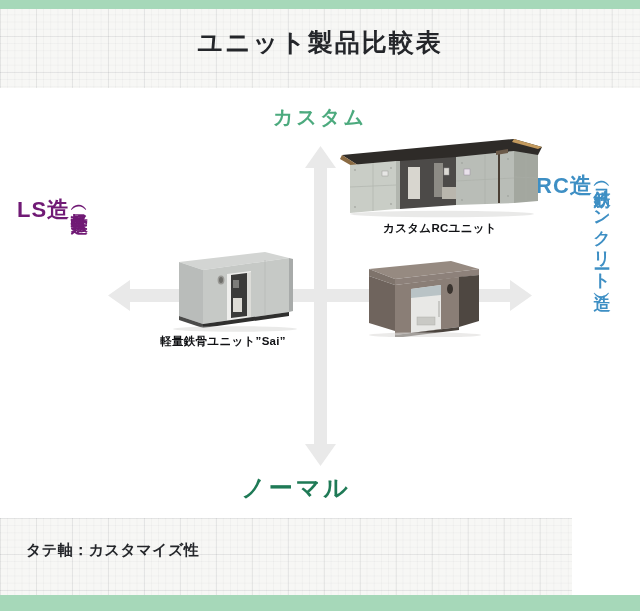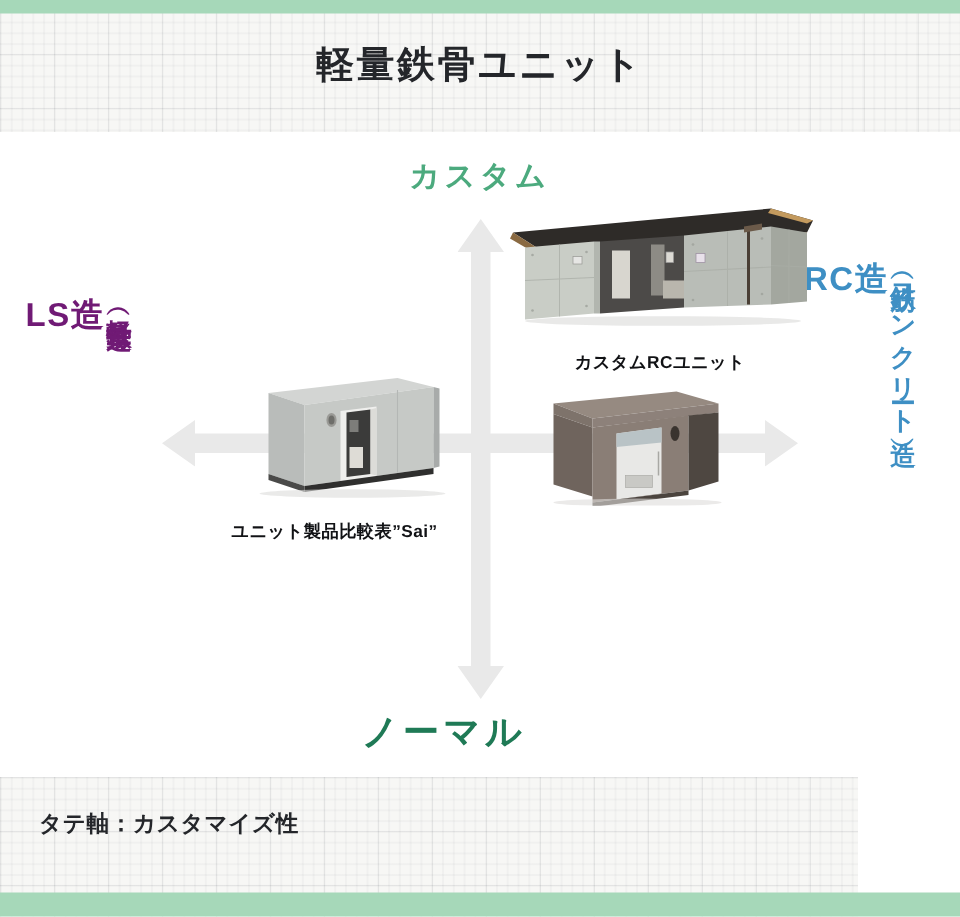--- a/index.html
+++ b/index.html
@@ -133,21 +133,21 @@
 
   
   .product { position: absolute; }
   .product .caption {
     text-align: center;
     font-size: 11.5px;
     font-weight: 700;
     color: #111215;
     white-space: nowrap;
     letter-spacing: 0.3px;
-    margin-top: 15px;
+    margin-top: 2px;
   }
   .photo { position: relative; }
 
   #product-custom-rc { left: 338px; top: 47px; width: 204px; }
   #product-custom-rc .photo { width: 204px; height: 84px; }
   #product-sai { left: 143px; top: 158px; width: 160px; }
   #product-sai .photo { width: 160px; height: 86px; }
   #product-zow { left: 355px; top: 163px; width: 152px; }
   #product-zow .photo { width: 152px; height: 86px; }
 
@@ -173,21 +173,21 @@
     width: 640px;
     height: 16px;
     background: #a6d8b9;
   }
 </style>
 </head>
 <body>
 
 <div id="header-band" class="gridbg">
   <div id="top-accent-bar"></div>
-  <div id="page-title">軽量鉄骨ユニット</div>
+  <div id="page-title">ユニット製品比較表</div>
 </div>
 
 <div id="chart-area">
 
   <div id="axis-vertical" class="axis-arrow">
     <svg width="31" height="320" viewBox="0 0 31 320" xmlns="http://www.w3.org/2000/svg">
       <polygon points="15.5,0 31,22 22,22 22,298 31,298 15.5,320 0,298 9,298 9,22 0,22" fill="#e9e9e9"></polygon>
     </svg>
   </div>
 
@@ -285,21 +285,21 @@
         <ellipse cx="78" cy="34" rx="2" ry="3" fill="#6e6e6a"></ellipse>
 
         <polygon points="60,78 146,66 146,70 60,82" fill="#2f2f2e"></polygon>
         <polygon points="36,70 60,78 60,82 36,74" fill="#4a4a49"></polygon>
 
         <line x1="122" y1="14" x2="122" y2="69" stroke="#b4b7b5" stroke-width="0.7"></line>
 
         <ellipse cx="92" cy="83" rx="62" ry="2.8" fill="#dcdcda" opacity="0.6"></ellipse>
       </svg>
     </div>
-    <div class="caption">ユニット製品比較表”Sai”</div>
+    <div class="caption">軽量鉄骨ユニット”Sai”</div>
   </div>
 
   <div id="product-zow" class="product">
     <div class="photo">
       <svg width="152" height="86" viewBox="0 0 152 86" xmlns="http://www.w3.org/2000/svg">
 
         <polygon points="14,18 96,10 124,18 40,28" fill="#968a81"></polygon>
 
         <polygon points="14,18 40,28 40,34 14,25" fill="#7e736b"></polygon>
         <polygon points="40,28 124,18 124,24 40,34" fill="#8d817a"></polygon>

